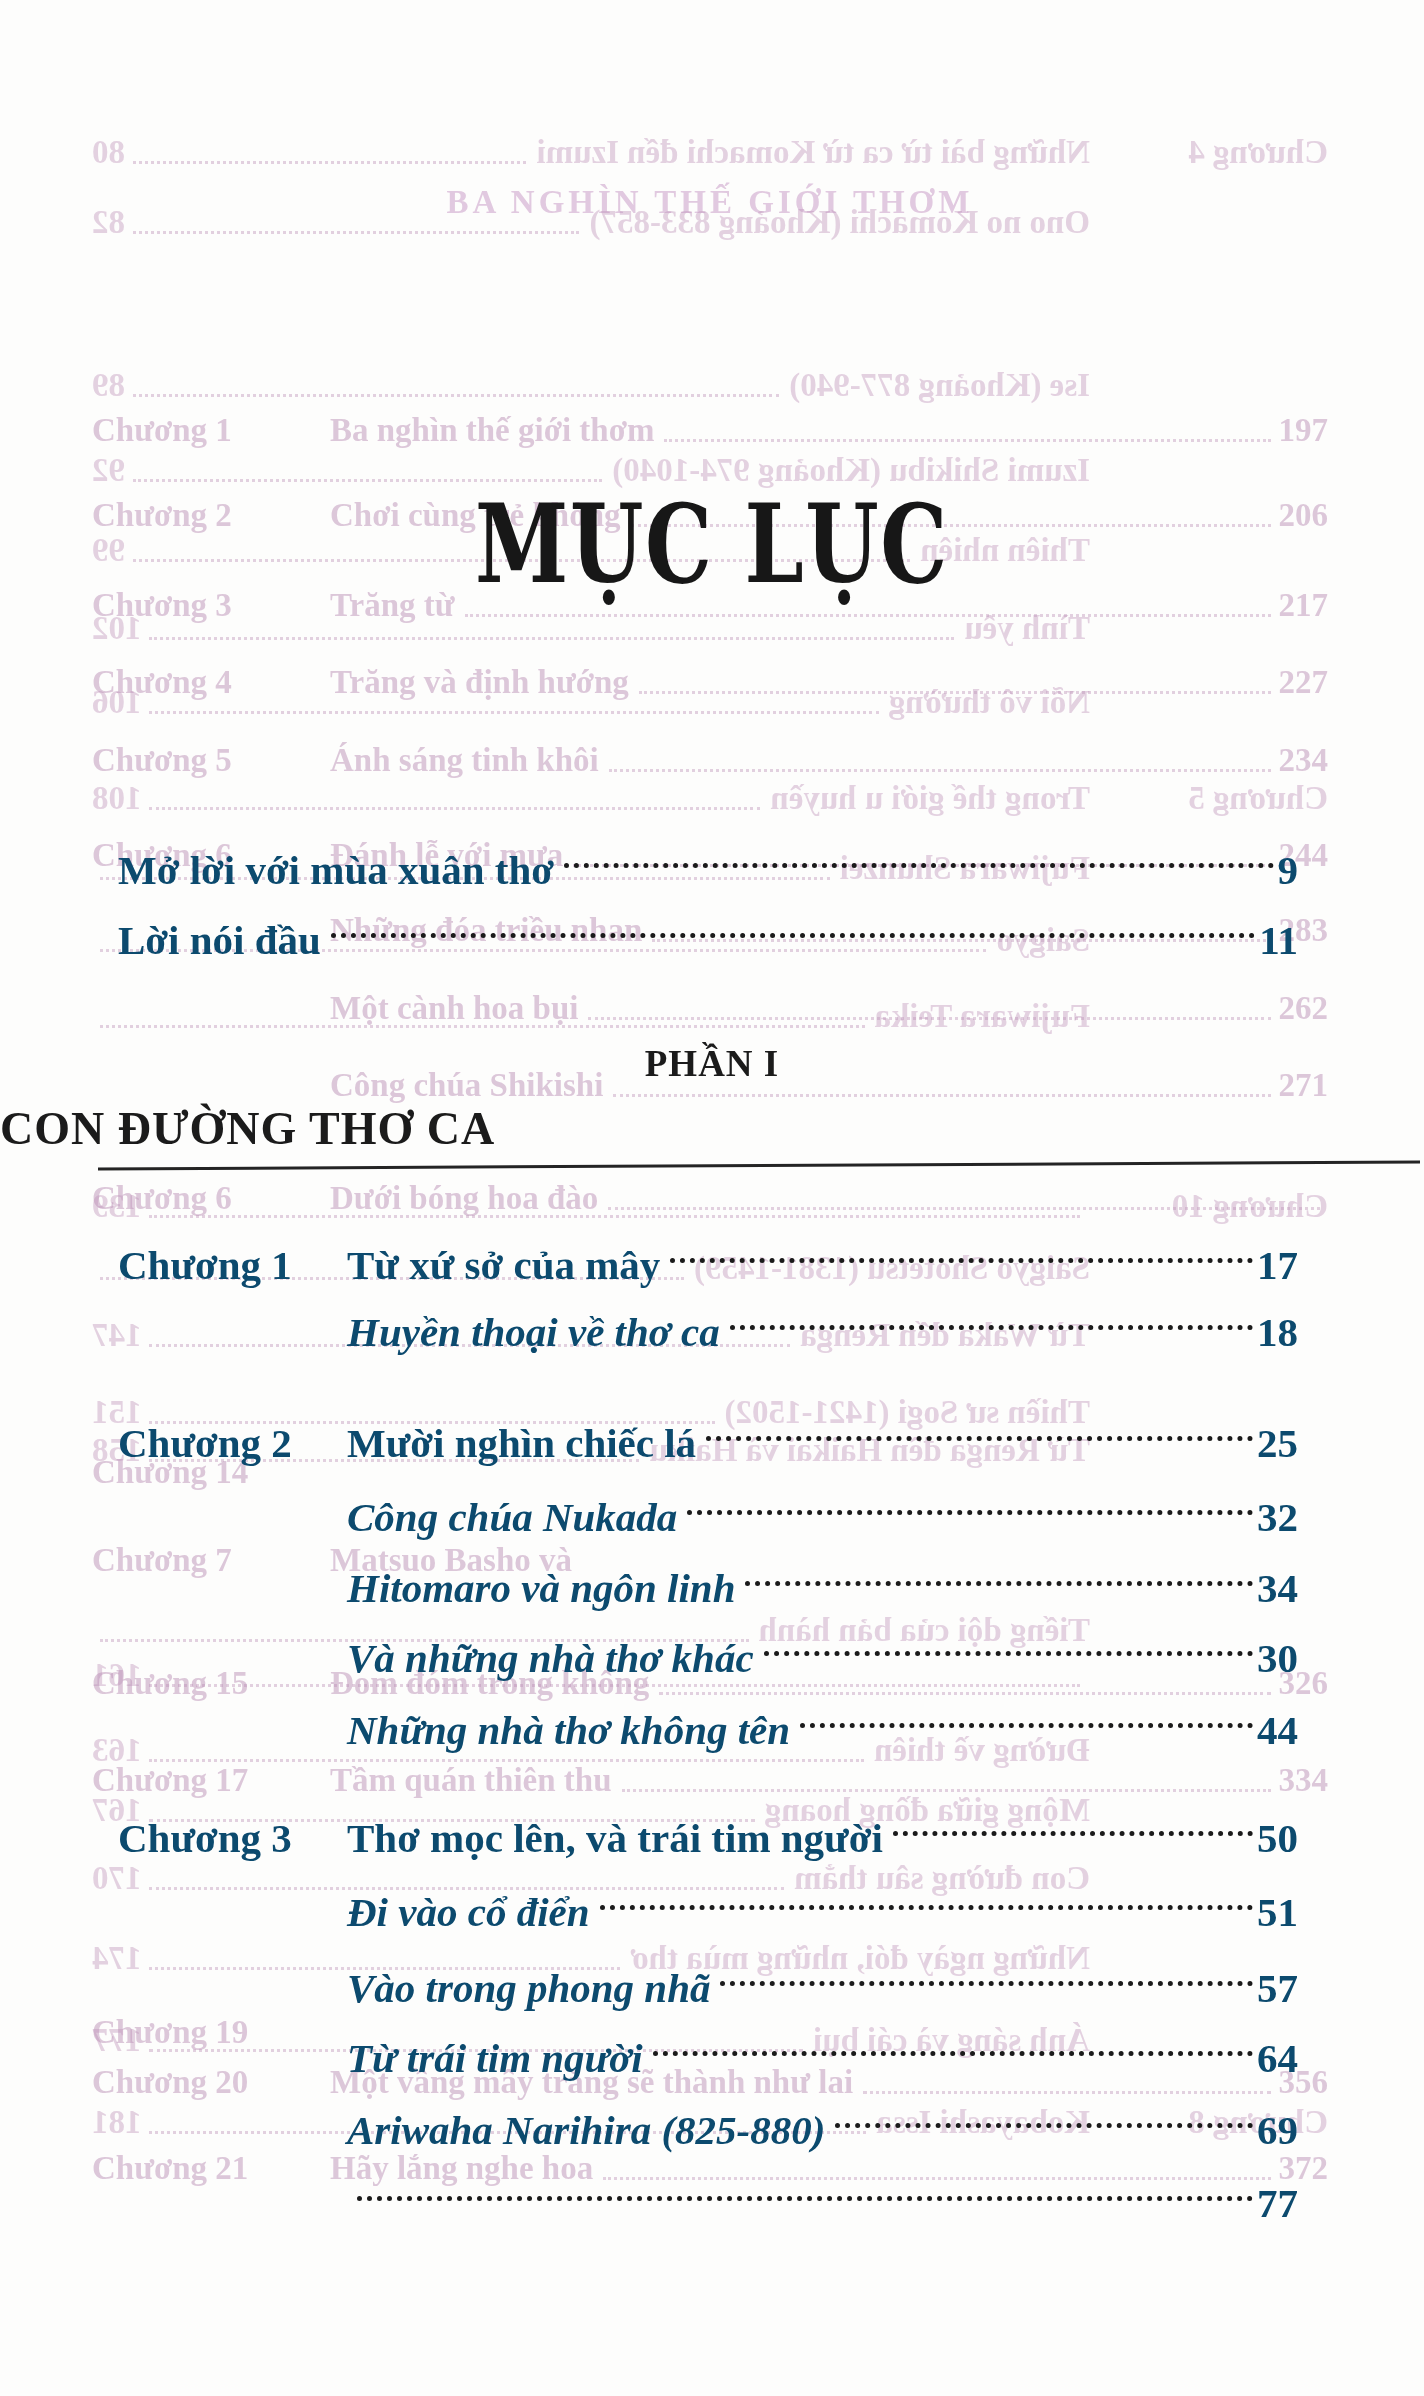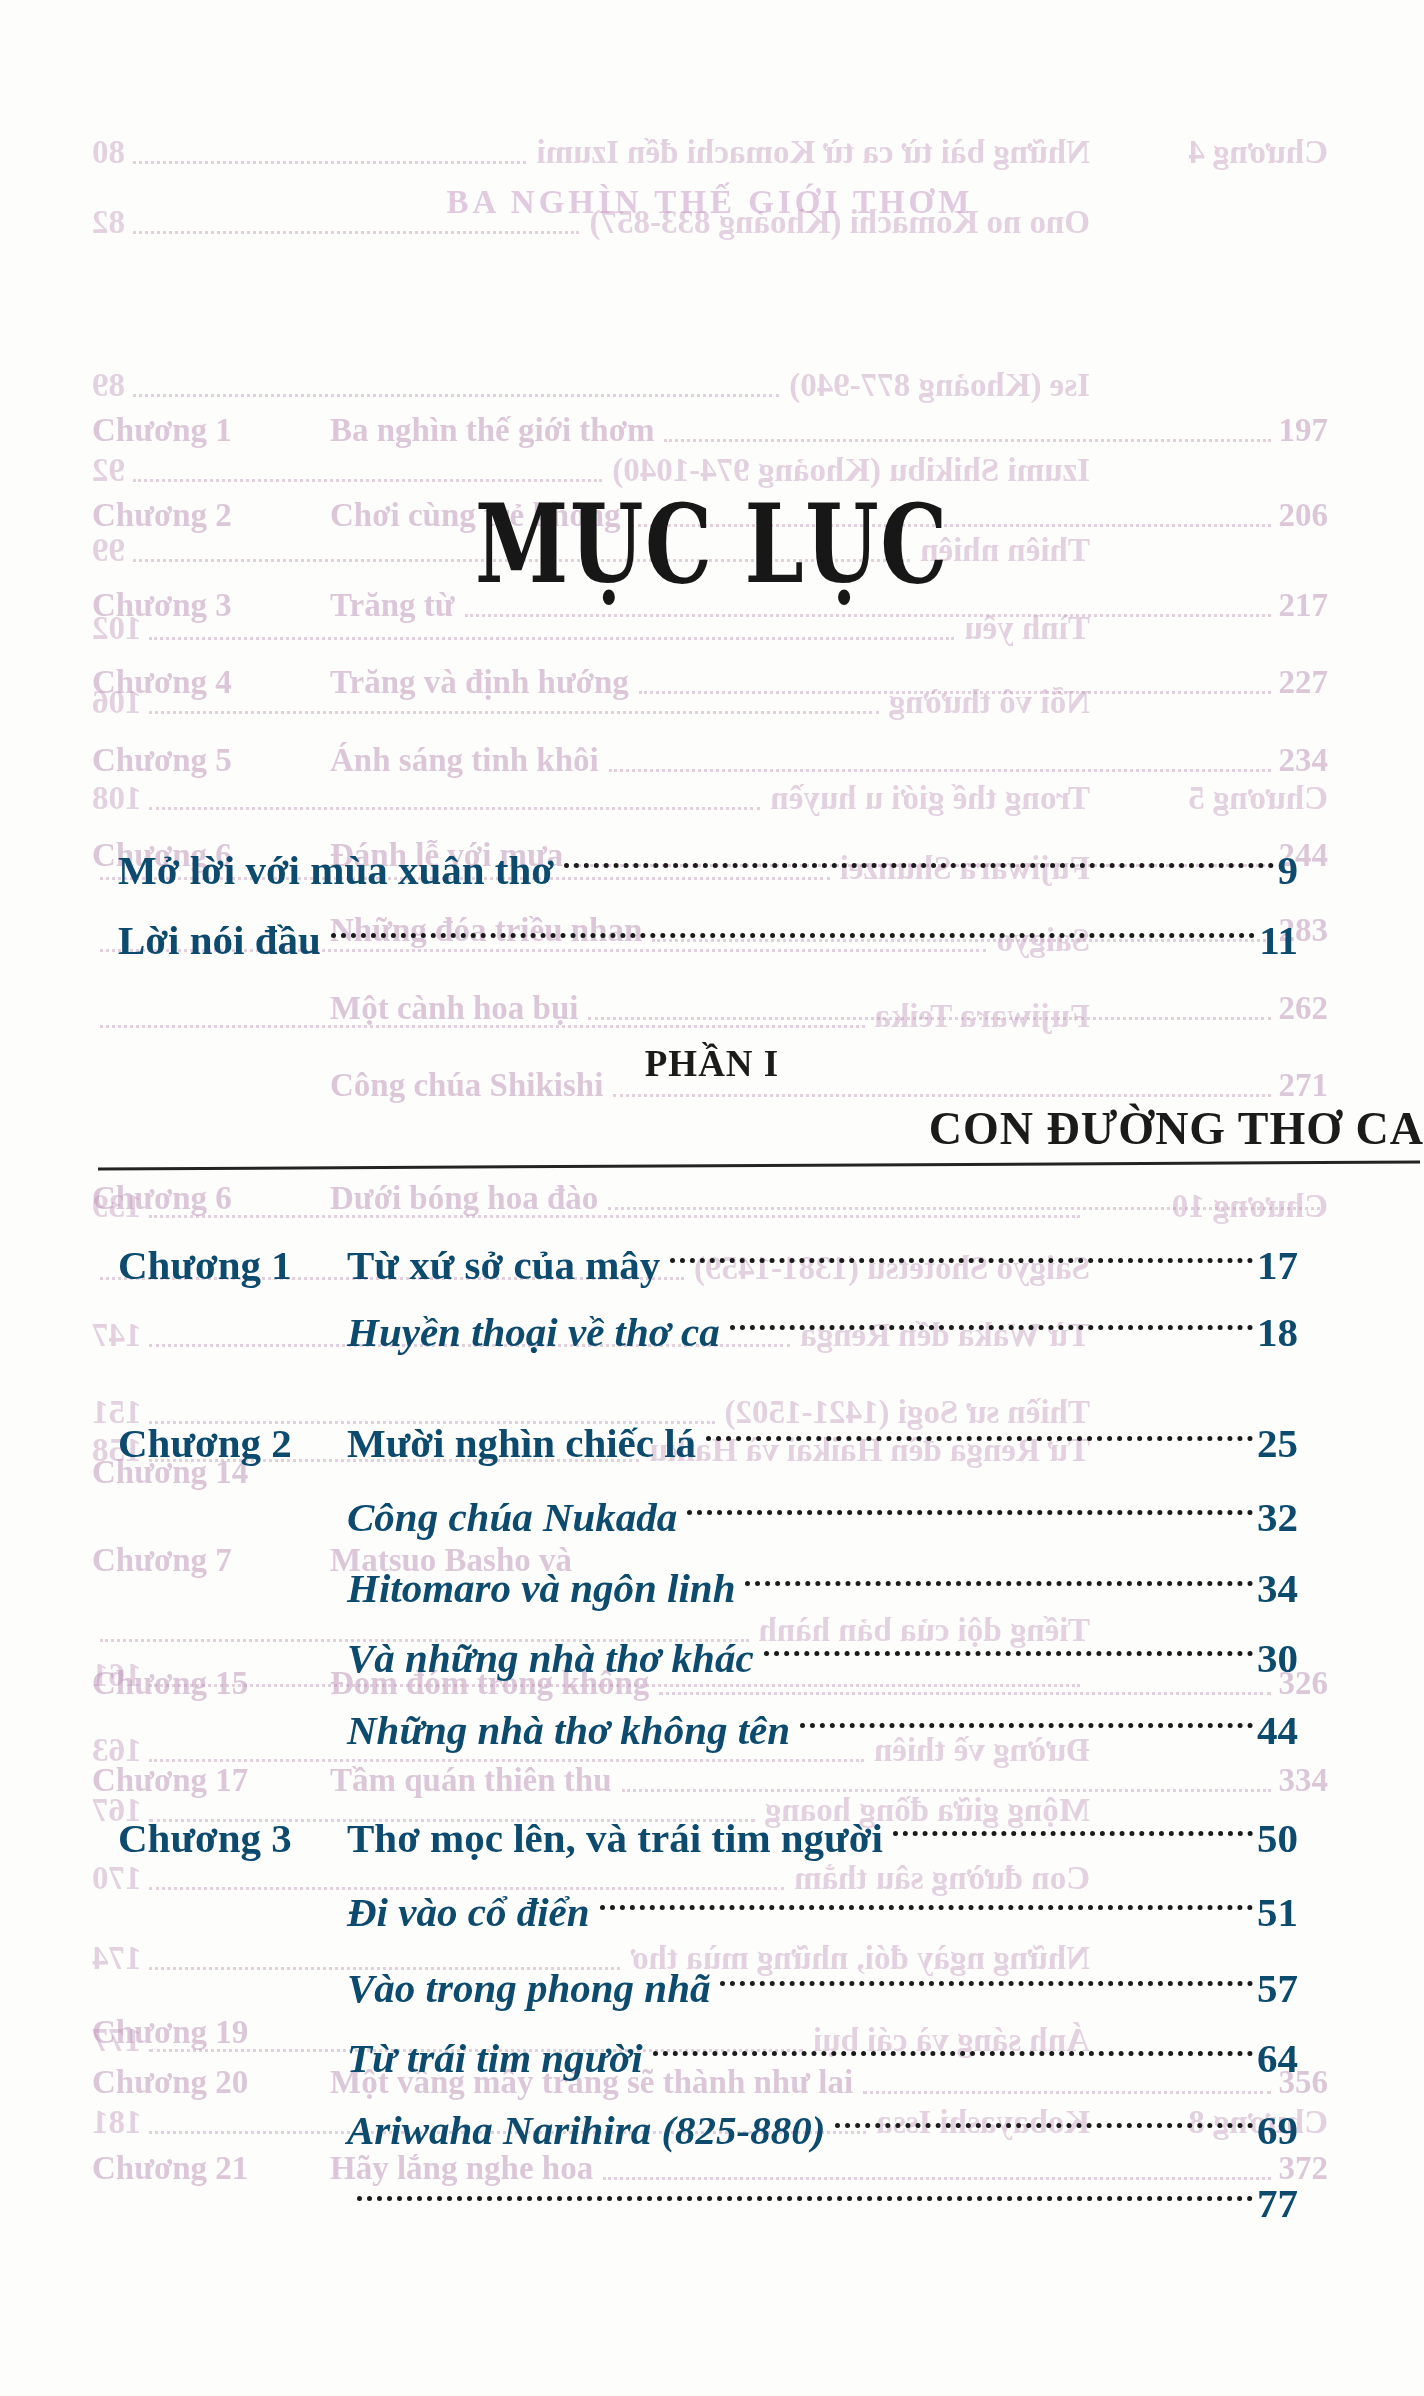--- a/index.html
+++ b/index.html
@@ -48,21 +48,21 @@
   .row.sub .title{font-style:italic;}
   .leader{flex:1 1 auto;min-width:20px;border-bottom:5px dotted #1b1b1b;margin:0 4px 9px 10px;}
   .pnum{flex:none;}
 
   .part-kicker{
     position:absolute;top:1042px;left:0;width:100%;
     text-align:center;font-weight:700;font-size:37px;color:#1b1b1b;letter-spacing:1px;
   }
   .part-title{
     position:absolute;top:1102px;left:0;width:100%;
-    text-align:right;font-weight:700;font-size:46px;color:#1b1b1b;letter-spacing:1px;
+    text-align:left;font-weight:700;font-size:46px;color:#1b1b1b;letter-spacing:1px;
   }
   .part-rule{
     position:absolute;top:1164px;left:98px;right:4px;height:0;
     border-top:3px solid #242424;
     transform:rotate(-.3deg);
   }
 </style>
 </head>
 <body>
 

